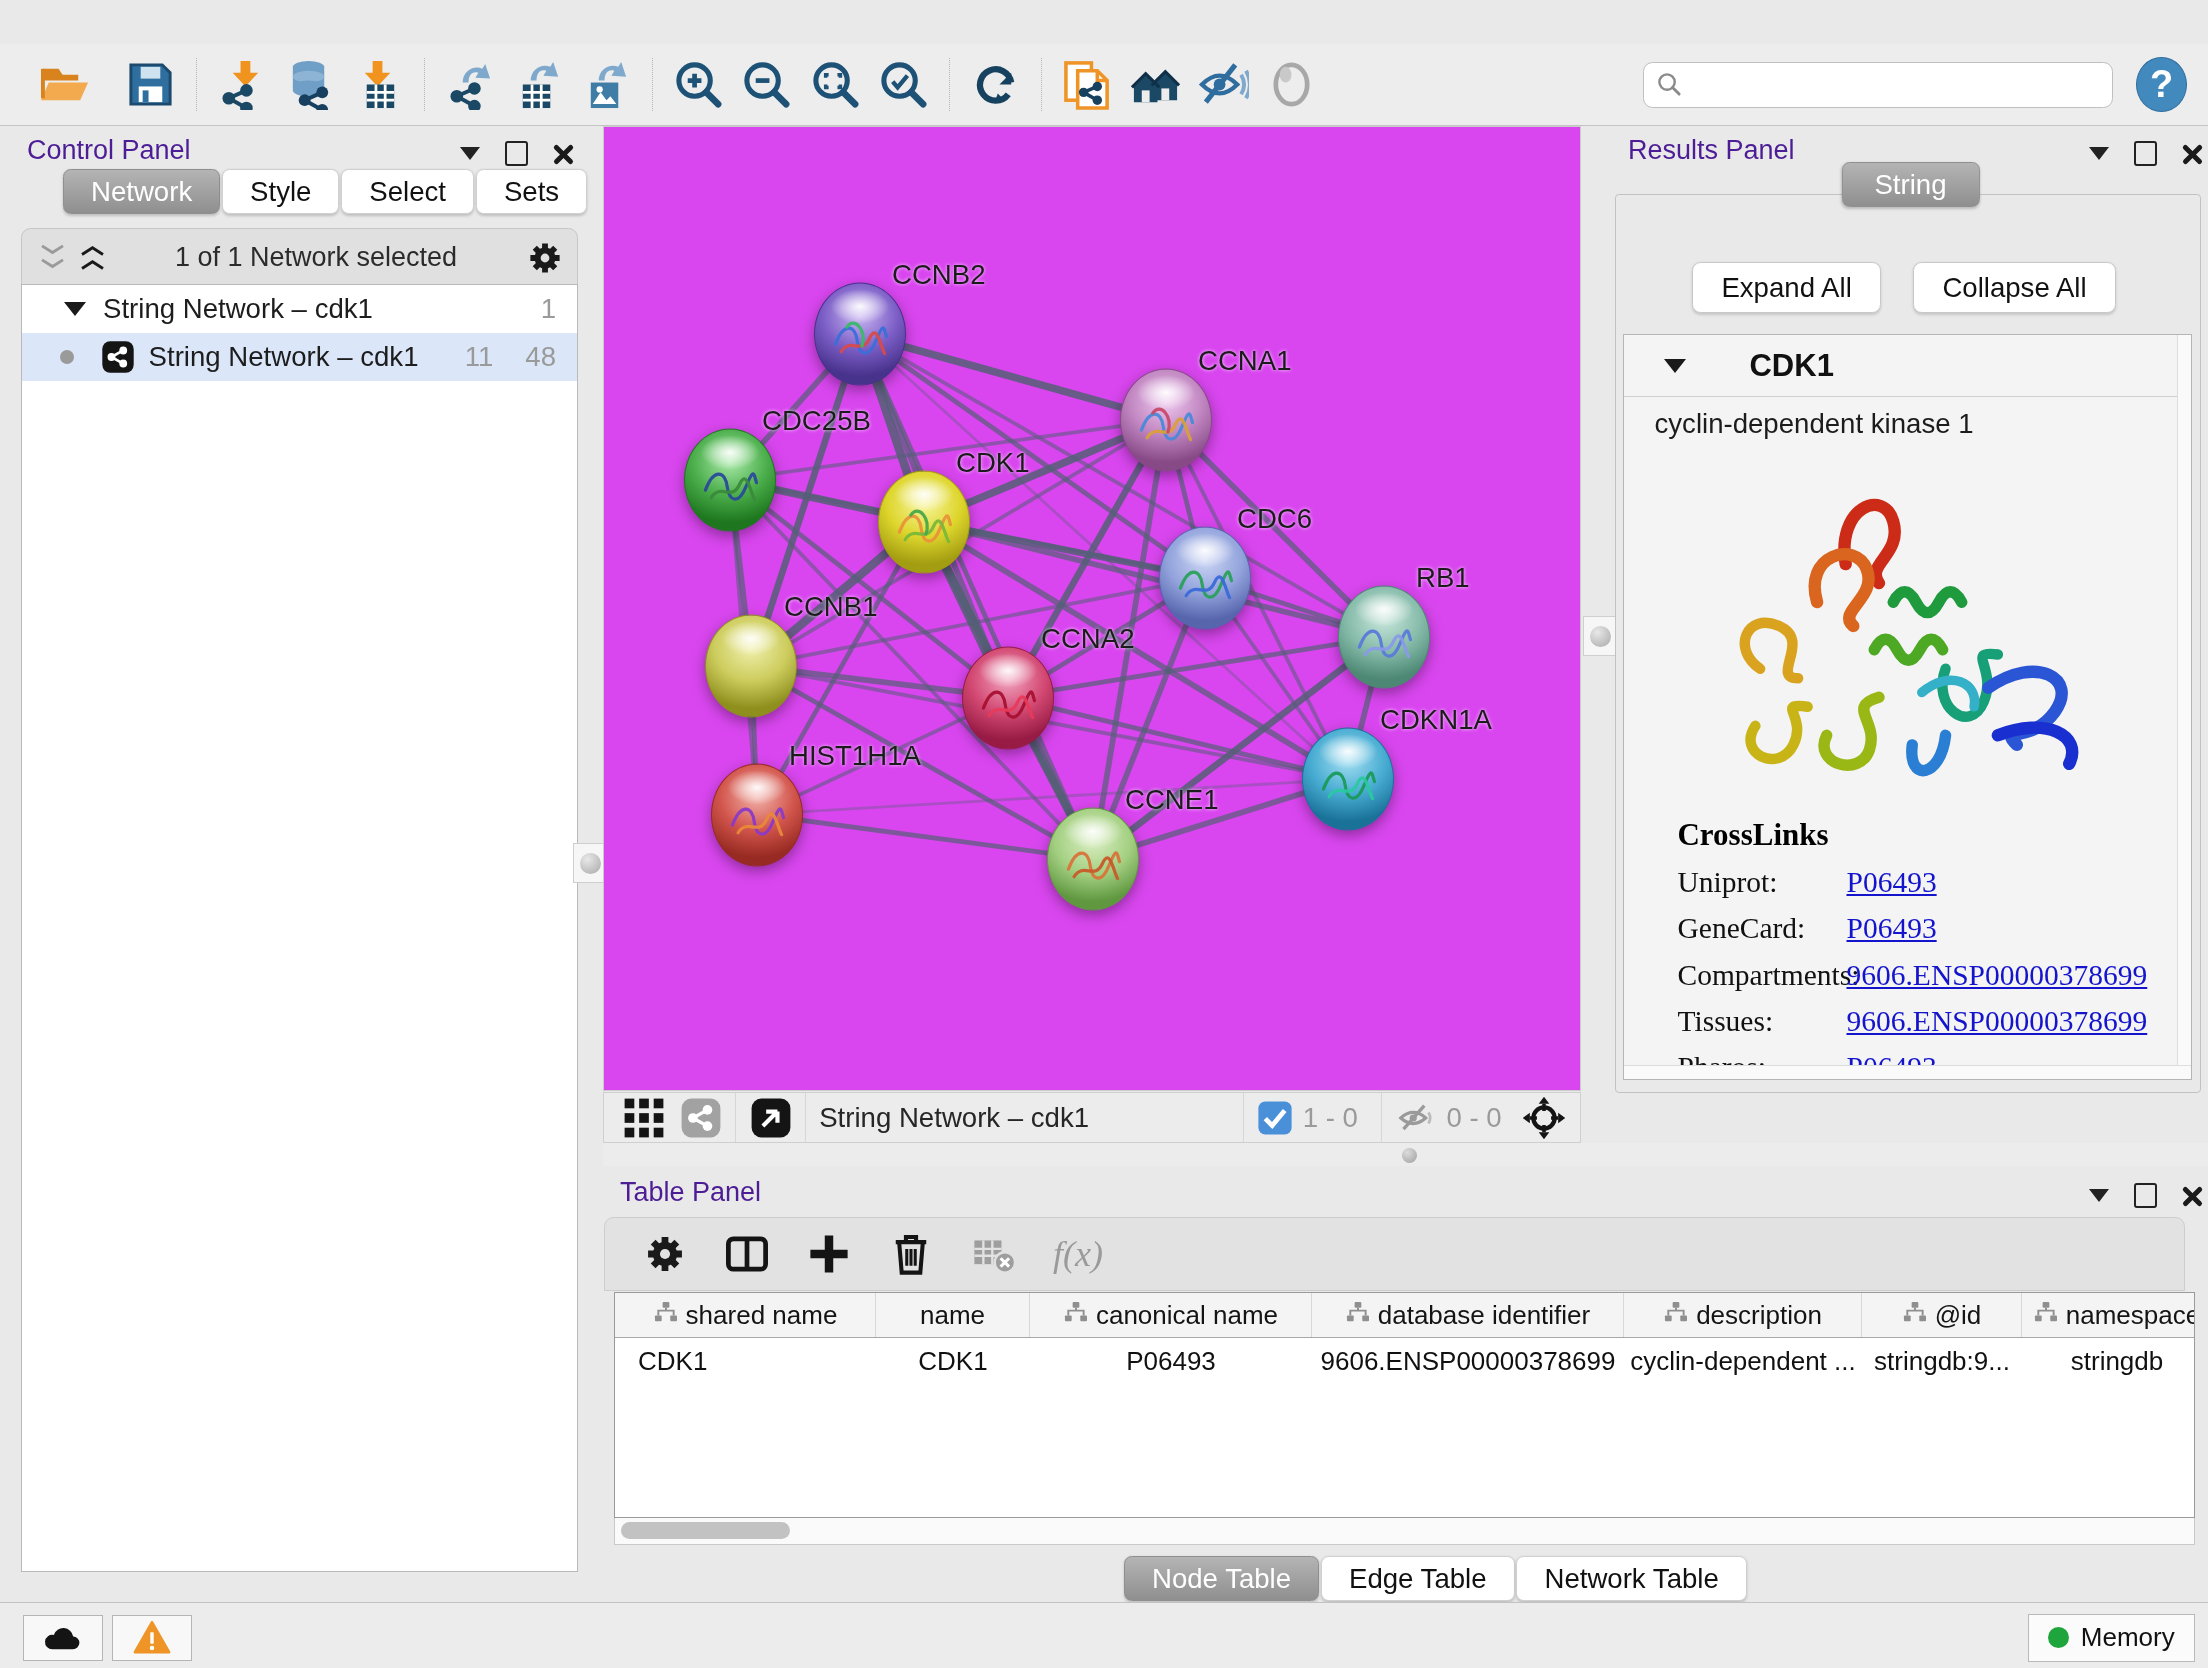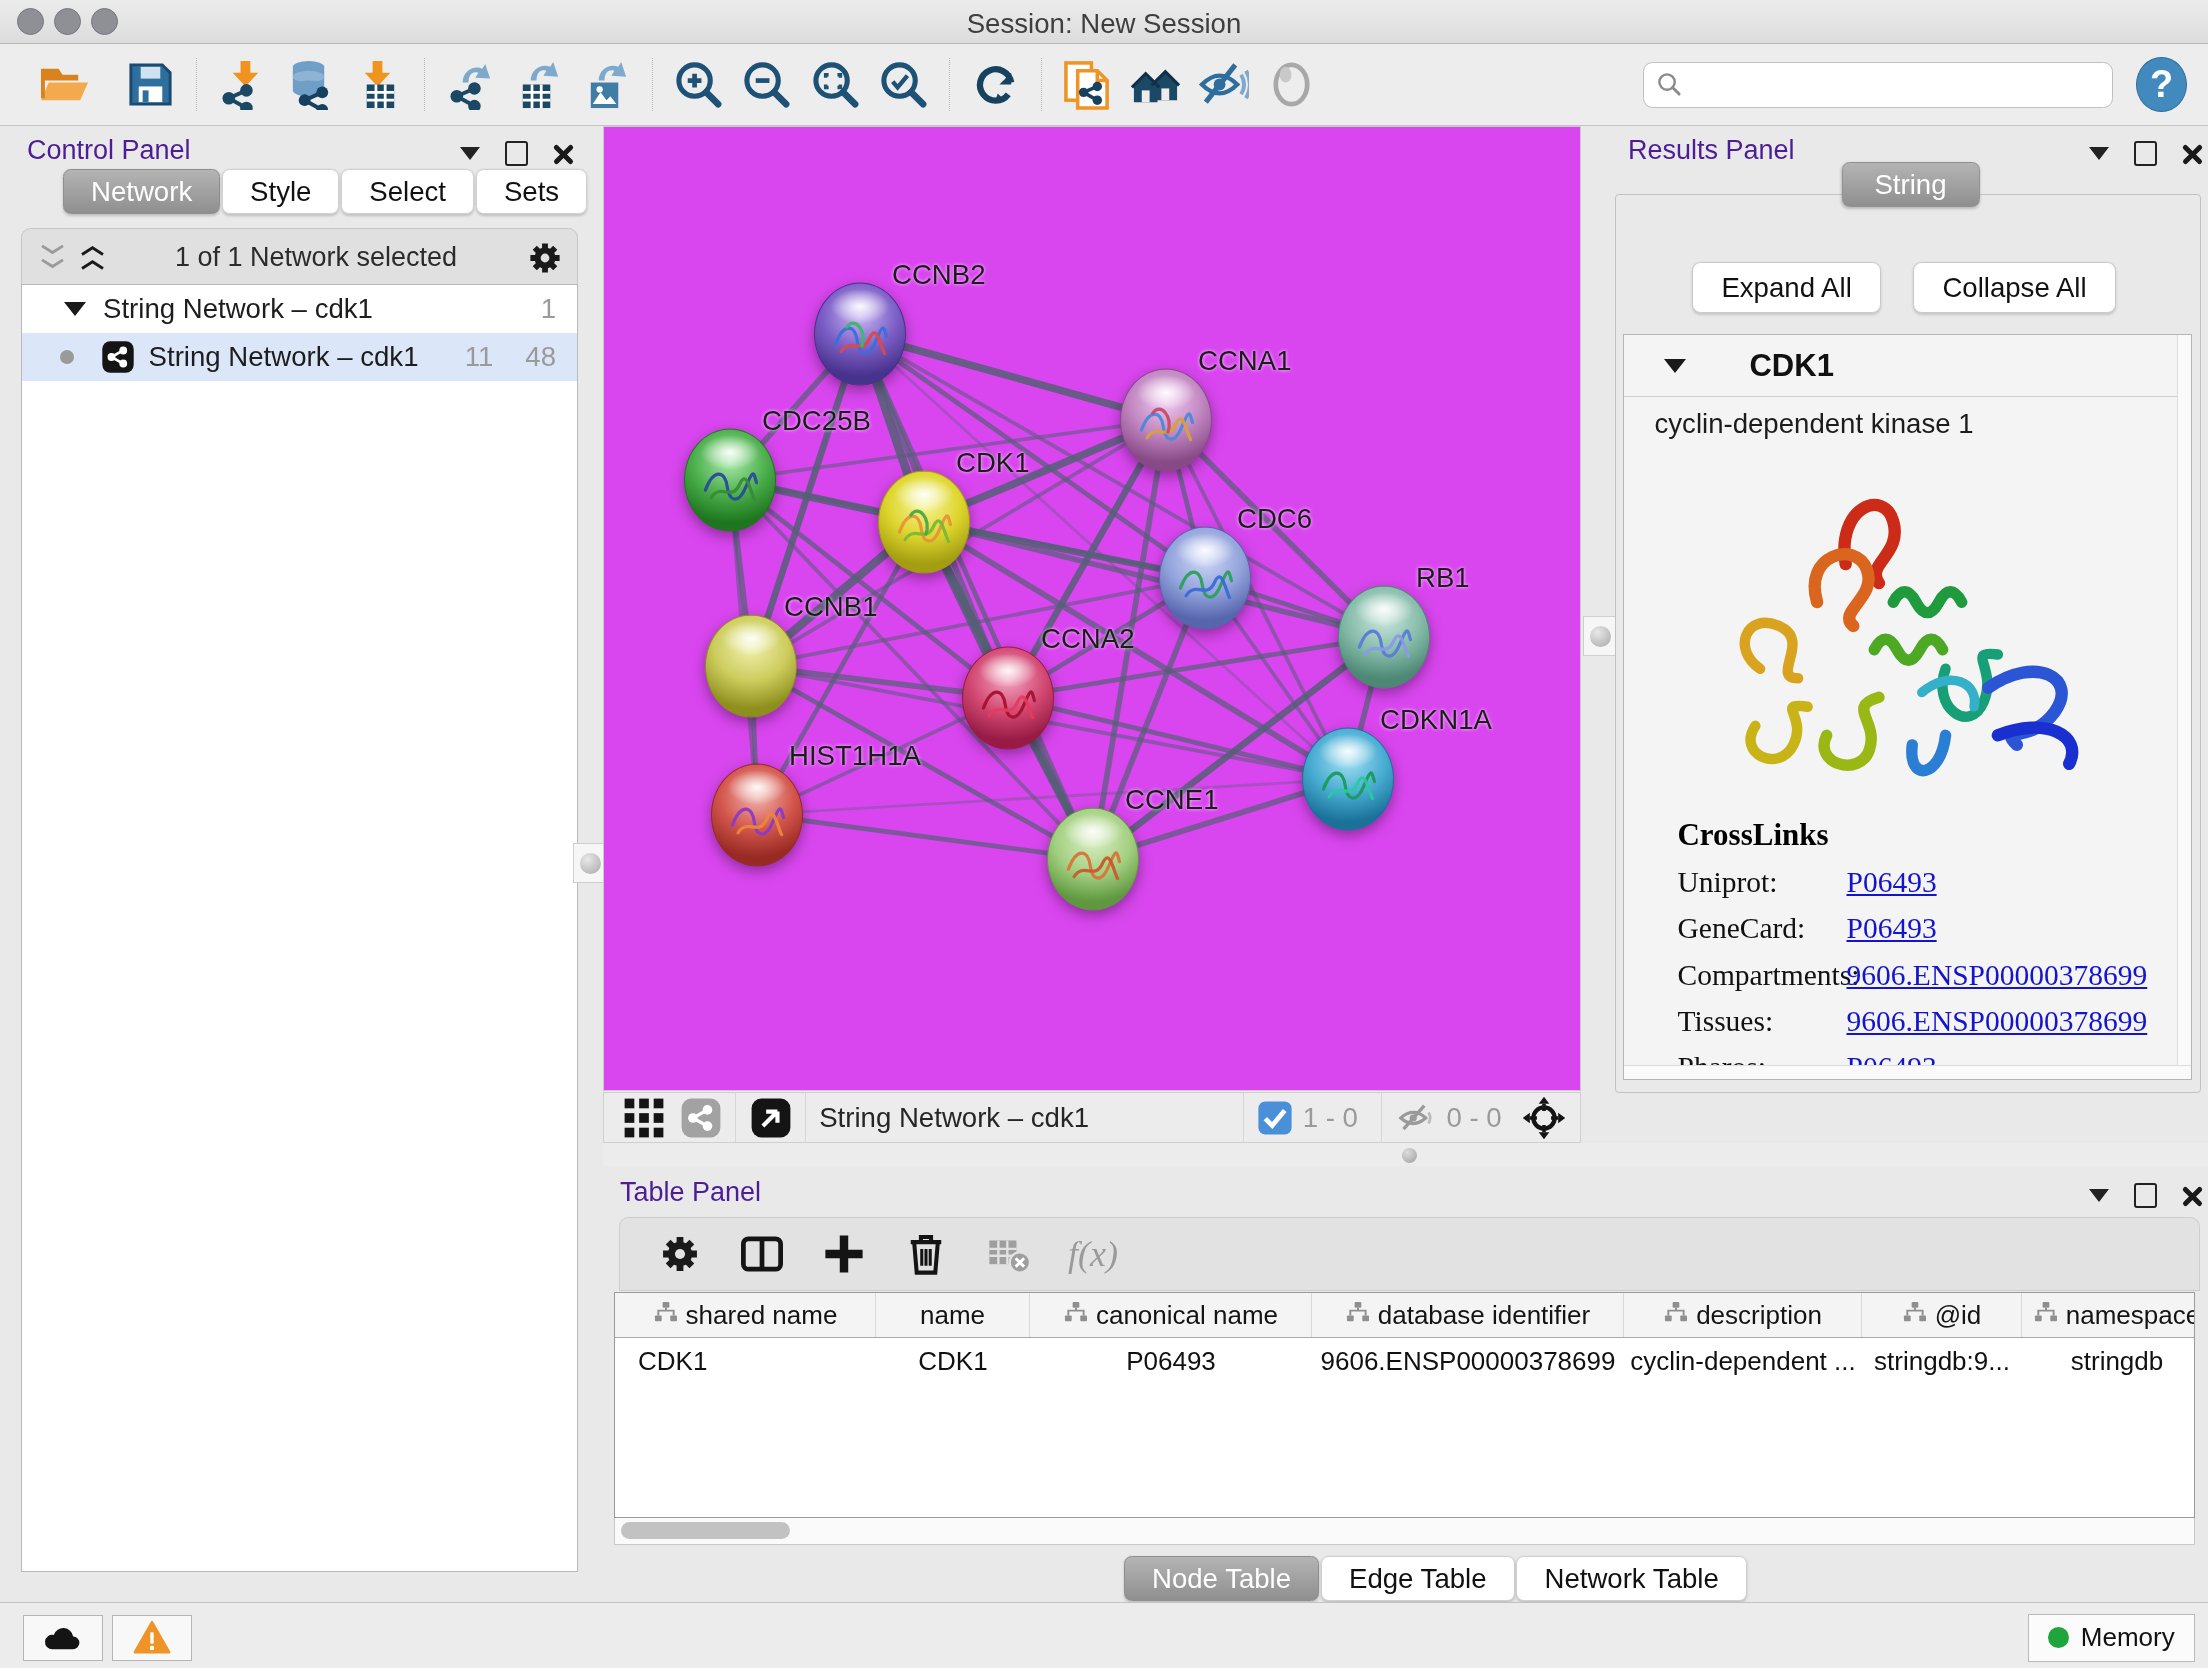--- a/index.html
+++ b/index.html
@@ -101,21 +101,21 @@
   #gene-row{display:flex;align-items:center;height:61px;border-bottom:1.9px solid #cfcfcf;}
   #gene-name{font-size:31px;font-weight:bold;color:#111;margin-left:63px;}
   #gene-desc{font-size:27.6px;color:#1c1c1c;margin:11.4px 0 0 30px;}
   #xl-block{font-family:"Liberation Serif",serif;margin:17px 0 0 53px;}
   #xl-title{font-size:31px;font-weight:bold;color:#000;}
   .xrow{display:flex;margin-top:13.3px;}
   .xlabel{font-size:29.5px;color:#111;width:169px;}
   .xval{font-size:29.5px;color:#1414cc;text-decoration:underline;}
   
   #tablepanel{position:absolute;left:599px;top:1166px;width:1609px;height:436px;}
-  #tp-toolbar{position:absolute;left:20px;top:51px;width:1581px;height:74px;
+  #tp-toolbar{position:absolute;left:5px;top:51px;width:1581px;height:74px;
       background:#e2e2e2;border:1px solid #cdcdcd;border-radius:9.5px 9.5px 0 0;
       display:flex;align-items:center;gap:38px;padding-left:38px;box-sizing:border-box;}
   #tp-toolbar svg{width:44px;height:44px;}
   #fx-label{font-family:"Liberation Serif",serif;font-style:italic;font-size:36px;color:#9a9a9a;}
   #tbl-box{position:absolute;left:15px;top:126px;width:1581px;height:226px;
       background:#fff;border:1.9px solid #9a9a9a;overflow:hidden;box-sizing:border-box;}
   #tbl-head{display:flex;height:44px;background:#f4f4f4;border-bottom:1.9px solid #a8a8a8;}
   .th{display:flex;align-items:center;justify-content:center;gap:8px;font-size:26px;
       color:#141414;border-right:1px solid #d8d8d8;box-sizing:border-box;flex:0 0 auto;}
   #tbl-row{display:flex;height:46px;}
@@ -138,26 +138,20 @@
   #memory-btn i{width:21px;height:21px;border-radius:50%;background:#1ea53c;display:block;}
   
   .chev{display:flex;flex-direction:column;gap:1.9px;}
   .chev svg{display:block;}
 </style>
 </head>
 <body>
 
 <div id="app">
 
-  <div id="titlebar">
-    <span class="tl" style="left:17px"></span>
-    <span class="tl" style="left:54px"></span>
-    <span class="tl" style="left:91px"></span>
-    <div id="win-title">Session: New Session</div>
-  </div>
 
   <div id="toolbar">
     <div class="tbtn" style="margin-left:38px">
       <svg viewBox="0 0 26 26">
           <path d="M2 5h8l2 3h8v3H2z" fill="#d9831f"></path>
           <path d="M1 21l4-9h20l-4 9z" fill="#f3a94e"></path>
           <path d="M2 20V5" stroke="#d9831f" stroke-width="2"></path>
         </svg>
     </div>
     <div class="tbtn" style="margin-left:25px">

